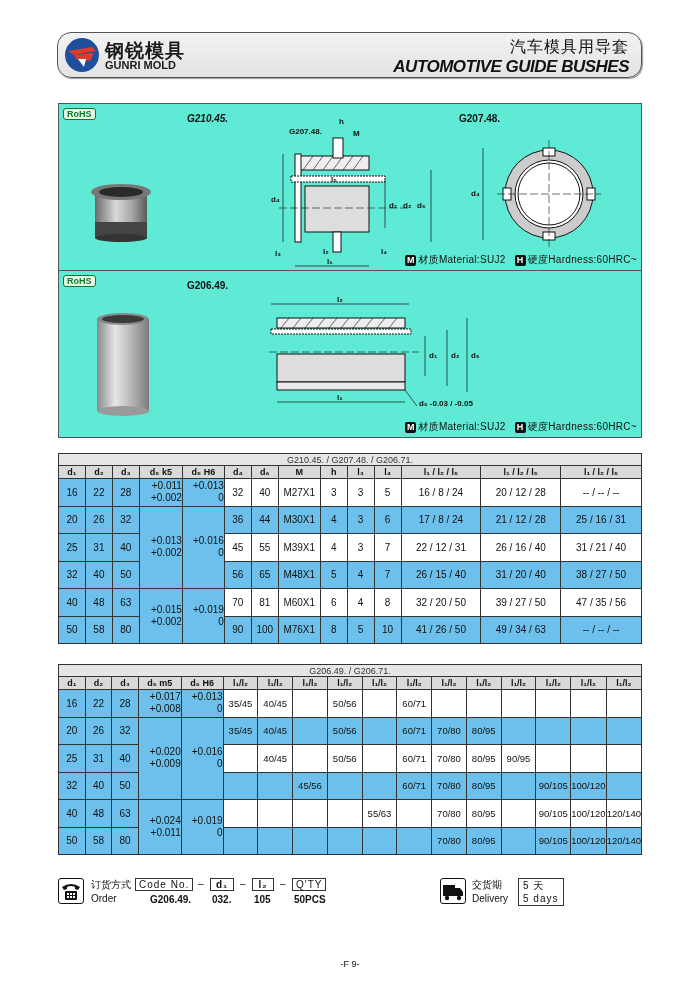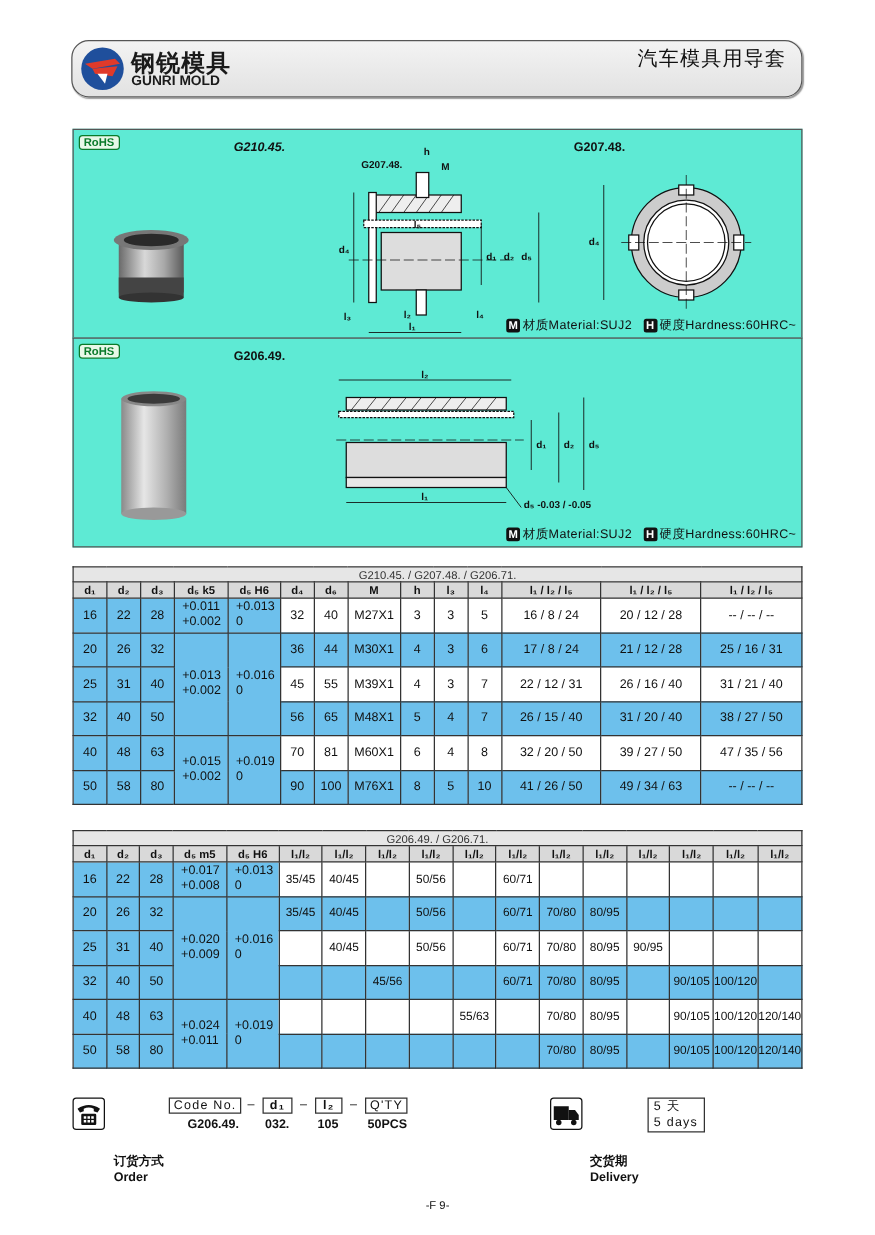--- a/index.html
+++ b/index.html
@@ -28,44 +28,45 @@
   table { position: absolute; left: 58px; width: 584px; border-collapse: collapse; font-size: 10px; text-align: center; }
   td, th { border: 1px solid #333; padding: 0; }
   .t1 { top: 453px; }
   .t2 { top: 664px; }
   .cap { background: #e6e6e6; font-weight: normal; font-size: 9px; color: #333; height: 12px; }
   .hd th { background: #d9d9d9; font-size: 9px; font-weight: bold; height: 13px; }
   .b { background: #6dc0ec; }
   .w { background: #ffffff; }
   .t1 td { height: 27.5px; }
   .t2 td { height: 27.5px; }
-  .tol { font-size: 10px; line-height: 12px; text-align: left; padding-left: 6px; margin-top: 29px; }
+  .tol { font-size: 10px; line-height: 12px; text-align: right; padding-left: 6px; margin-top: 29px; }
 
   
   .order { position: absolute; left: 58px; top: 876px; }
   .ico { position: absolute; width: 26px; height: 26px; border: 1.5px solid #111; border-radius: 3px; background: #fff; }
-  .lbl { position: absolute; font-size: 10px; font-weight: bold; white-space: nowrap; margin-top: 44px; }
+  .lbl { position: absolute; font-size: 10px; font-weight: normal; white-space: nowrap; }
   .bx { position: absolute; border: 1px solid #333; font-size: 10px; height: 13px; line-height: 12px; padding: 0 3px; letter-spacing: 1px; background: #fff; white-space: nowrap; }
   .dash { position: absolute; font-size: 10px; }
   .val { position: absolute; font-size: 10px; font-weight: bold; white-space: nowrap; }
   .pg { position: absolute; left: 0; width: 700px; top: 959px; text-align: center; font-size: 9px; }
 </style>
 </head>
 <body>
 
 <div class="hdr">
   <svg class="logo" width="36" height="36" viewBox="0 0 36 36">
     <circle cx="18" cy="18" r="17" fill="#1f4f9c"></circle>
     <path d="M4 14 L28 10 L32 14 L10 18 Z" fill="#e03a2a"></path>
     <path d="M10 18 L30 16 L26 24 L12 22 Z" fill="#e03a2a"></path>
     <path d="M14 22 L22 22 L20 30 Z" fill="#fff"></path>
   </svg>
   <div class="brand-cn">钢锐模具</div>
   <div class="brand-en">GUNRI MOLD</div>
   <div class="title-cn">汽车模具用导套</div>
+  <div class="title-en">AUTOMOTIVE GUIDE BUSHES</div>
 </div>
 
 <div class="panel p1">
   <span class="rohs">RoHS</span>
   <span class="code" style="left:128px;top:9px;font-style:italic;">G210.45.</span>
   <span class="code" style="left:400px;top:9px;">G207.48.</span>
 
   <svg style="left:30px;top:78px;" width="66" height="64">
     <defs>
       <linearGradient id="met1" x1="0" x2="1">

